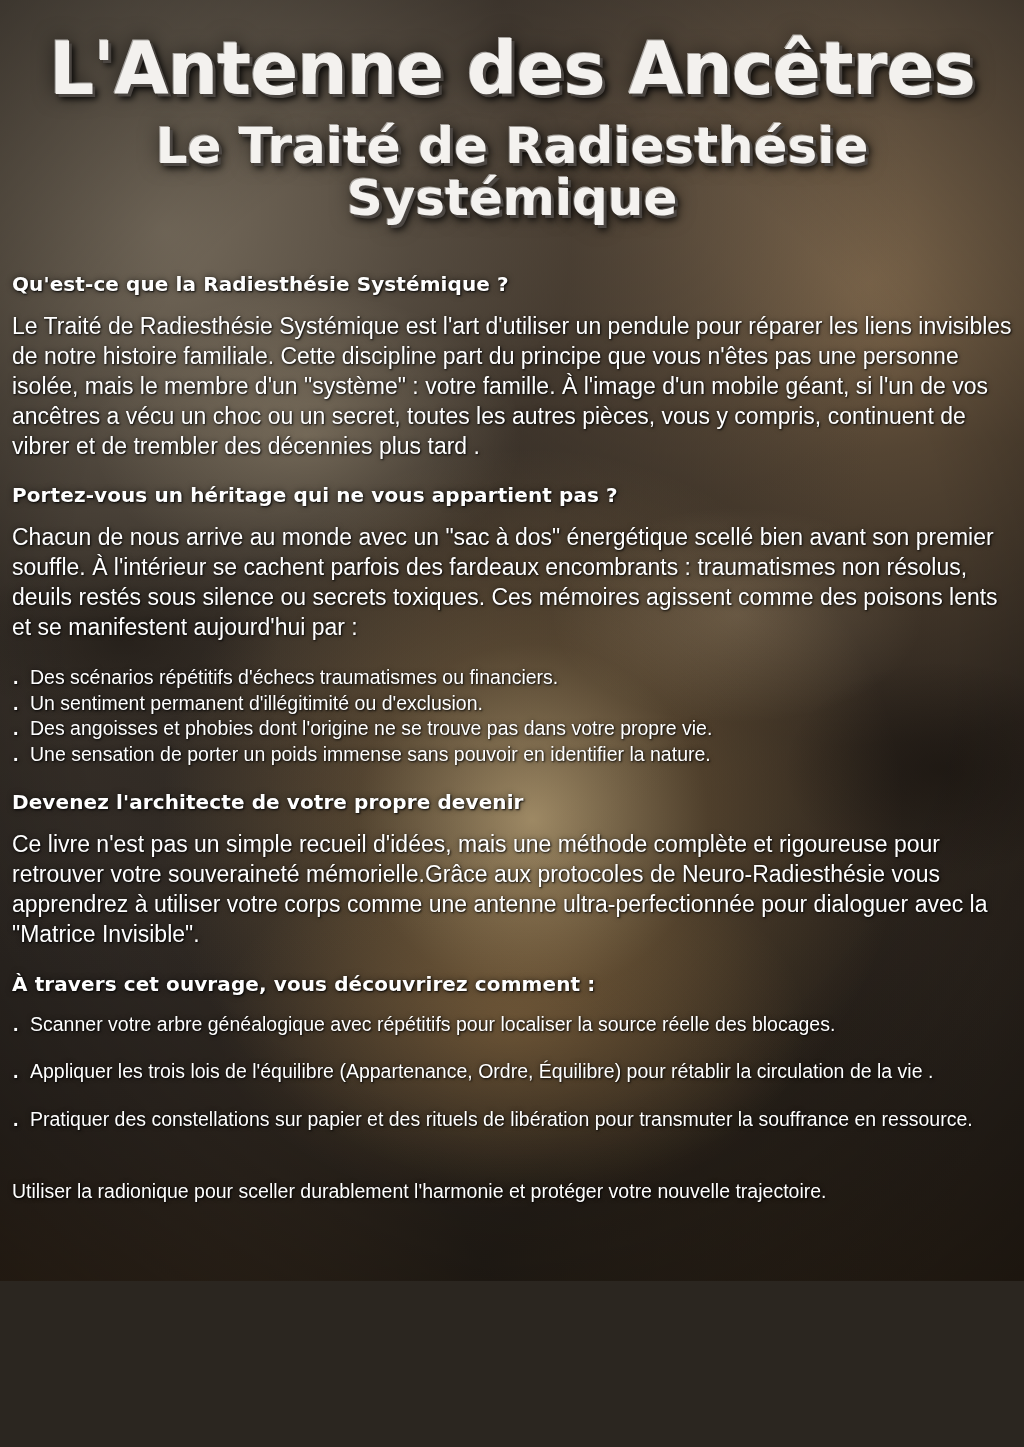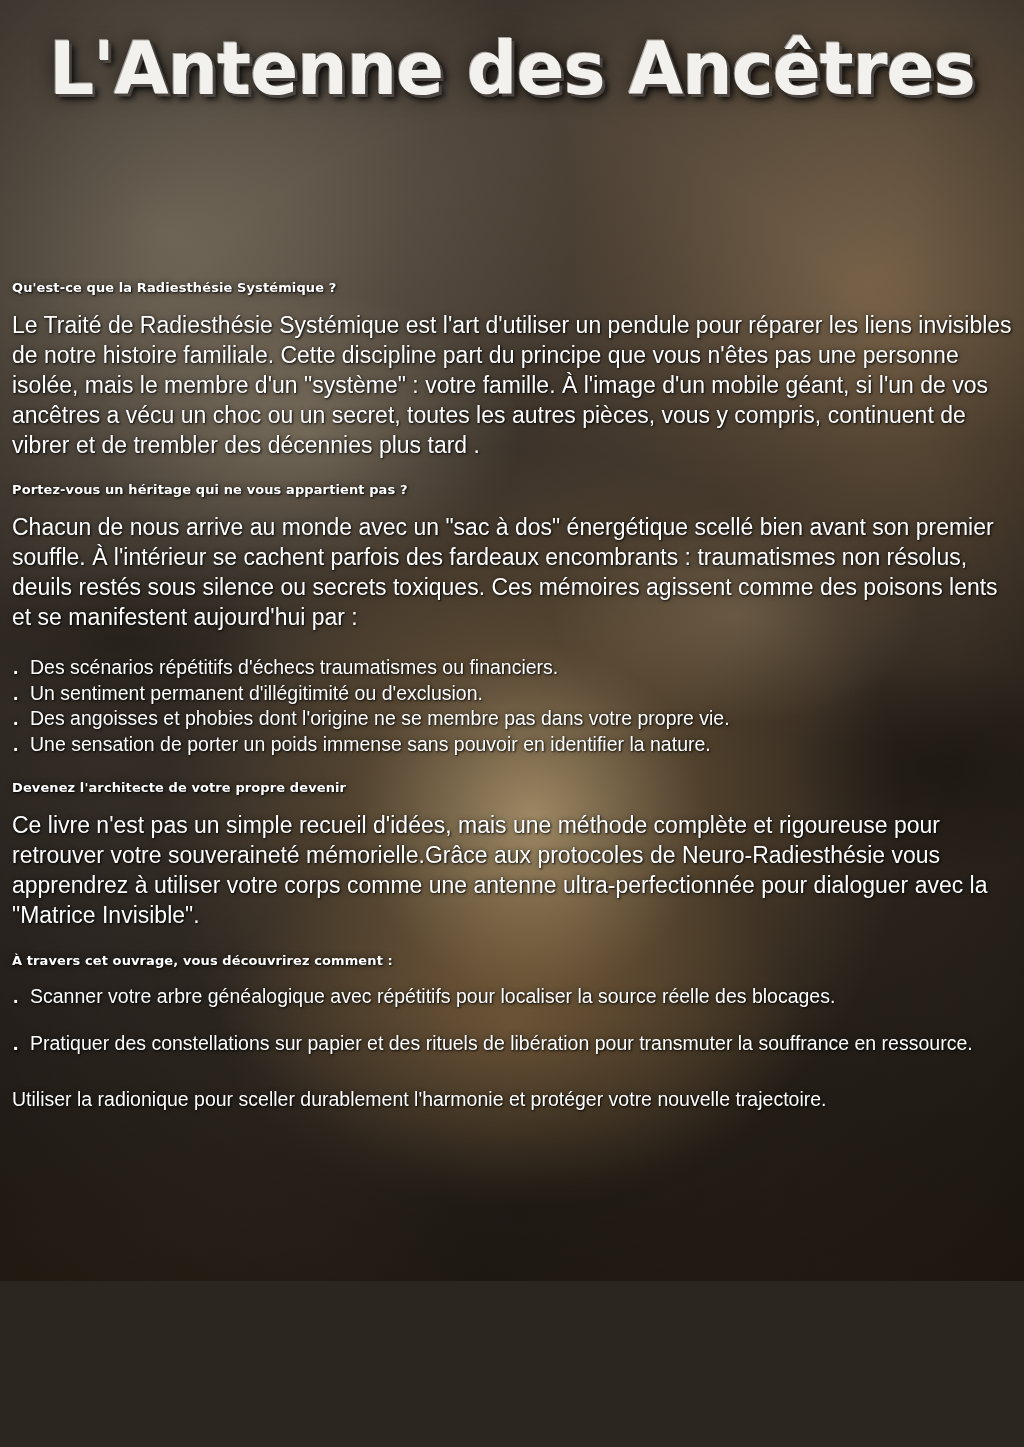--- a/index.html
+++ b/index.html
@@ -98,23 +98,23 @@
   }
   
   .content {
     position: absolute;
     top: 272px;
     left: 12px;
     width: 1000px;
     color: #ffffff;
   }
   h2.section {
-    margin: 8px 0 16px 0;
+    margin: 0 0 16px 0;
     font-family: "DejaVu Sans", sans-serif;
-    font-size: 13px;
+    font-size: 20px;
     font-weight: bold;
     color: #ffffff;
     text-shadow: 1px 1px 2px rgba(0,0,0,0.85), 0 0 6px rgba(0,0,0,0.6);
     letter-spacing: 0.1px;
   }
   p.para {
     margin: 0 0 22px 0;
     font-size: 23px;
     line-height: 1.30;
     color: #ffffff;
@@ -142,61 +142,62 @@
     font-weight: bold;
     font-size: 19.5px;
   }
   ul.spaced li {
     margin-bottom: 22px;
   }
   ul.spaced li:last-child {
     margin-bottom: 0;
   }
   .closing p {
-    margin: 0 0 22px 0;
+    margin: 16px 0 22px 0;
     font-size: 19.5px;
     line-height: 1.30;
     text-shadow: 1px 1px 2px rgba(0,0,0,0.8), 0 0 5px rgba(0,0,0,0.55);
   }
   .spacer-8 { height: 8px; }
 </style>
 </head>
 <body>
 
 <div class="page">
 
   <div class="bg"></div>
   <div class="bg-soft"></div>
   <div class="vignette"></div>
 
   <div class="title-block">
     <div class="title-main">L'Antenne des Ancêtres</div>
+    <div class="title-sub">Le Traité de Radiesthésie Systémique</div>
   </div>
 
   <div class="content">
 
     <h2 class="section">Qu'est-ce que la Radiesthésie Systémique ?</h2>
     <p class="para">Le Traité de Radiesthésie Systémique est l'art d'utiliser un pendule pour réparer les liens invisibles de notre histoire familiale. Cette discipline part du principe que vous n'êtes pas une personne isolée, mais le membre d'un "système" : votre famille. À l'image d'un mobile géant, si l'un de vos ancêtres a vécu un choc ou un secret, toutes les autres pièces, vous y compris, continuent de vibrer et de trembler des décennies plus tard .</p>
 
     <h2 class="section">Portez-vous un héritage qui ne vous appartient pas ?</h2>
     <p class="para tight">Chacun de nous arrive au monde avec un "sac à dos" énergétique scellé bien avant son premier souffle. À l'intérieur se cachent parfois des fardeaux encombrants : traumatismes non résolus, deuils restés sous silence ou secrets toxiques. Ces mémoires agissent comme des poisons lents et se manifestent aujourd'hui par :</p>
     <ul class="bullets">
       <li><span class="dot">.</span><span>Des scénarios répétitifs d'échecs traumatismes ou financiers.</span></li>
       <li><span class="dot">.</span><span>Un sentiment permanent d'illégitimité ou d'exclusion.</span></li>
-      <li><span class="dot">.</span><span>Des angoisses et phobies dont l'origine ne se membre pas dans votre propre vie.</span></li>
+      <li><span class="dot">.</span><span>Des angoisses et phobies dont l'origine ne se trouve pas dans votre propre vie.</span></li>
       <li><span class="dot">.</span><span>Une sensation de porter un poids immense sans pouvoir en identifier la nature.</span></li>
     </ul>
 
     <h2 class="section">Devenez l'architecte de votre propre devenir</h2>
     <p class="para">Ce livre n'est pas un simple recueil d'idées, mais une méthode complète et rigoureuse pour retrouver votre souveraineté mémorielle.Grâce aux protocoles de Neuro-Radiesthésie vous apprendrez à utiliser votre corps comme une antenne ultra-perfectionnée pour dialoguer avec la "Matrice Invisible".</p>
 
     <h2 class="section">À travers cet ouvrage, vous découvrirez comment :</h2>
     <ul class="bullets spaced">
       <li><span class="dot">.</span><span>Scanner votre arbre généalogique avec répétitifs pour localiser la source réelle des blocages.</span></li>
-      <li><span class="dot">.</span></li>
+      <li><span class="dot">.</span><span>Appliquer les trois lois de l'équilibre (Appartenance, Ordre, Équilibre) pour rétablir la circulation de la vie .</span></li>
       <li><span class="dot">.</span><span>Pratiquer des constellations sur papier et des rituels de libération pour transmuter la souffrance en ressource.</span></li>
     </ul>
 
     <div class="spacer-8"></div>
 
     <div class="closing">
       <p>Utiliser la radionique pour sceller durablement l'harmonie et protéger votre nouvelle trajectoire.</p>
     </div>
 
   </div>

